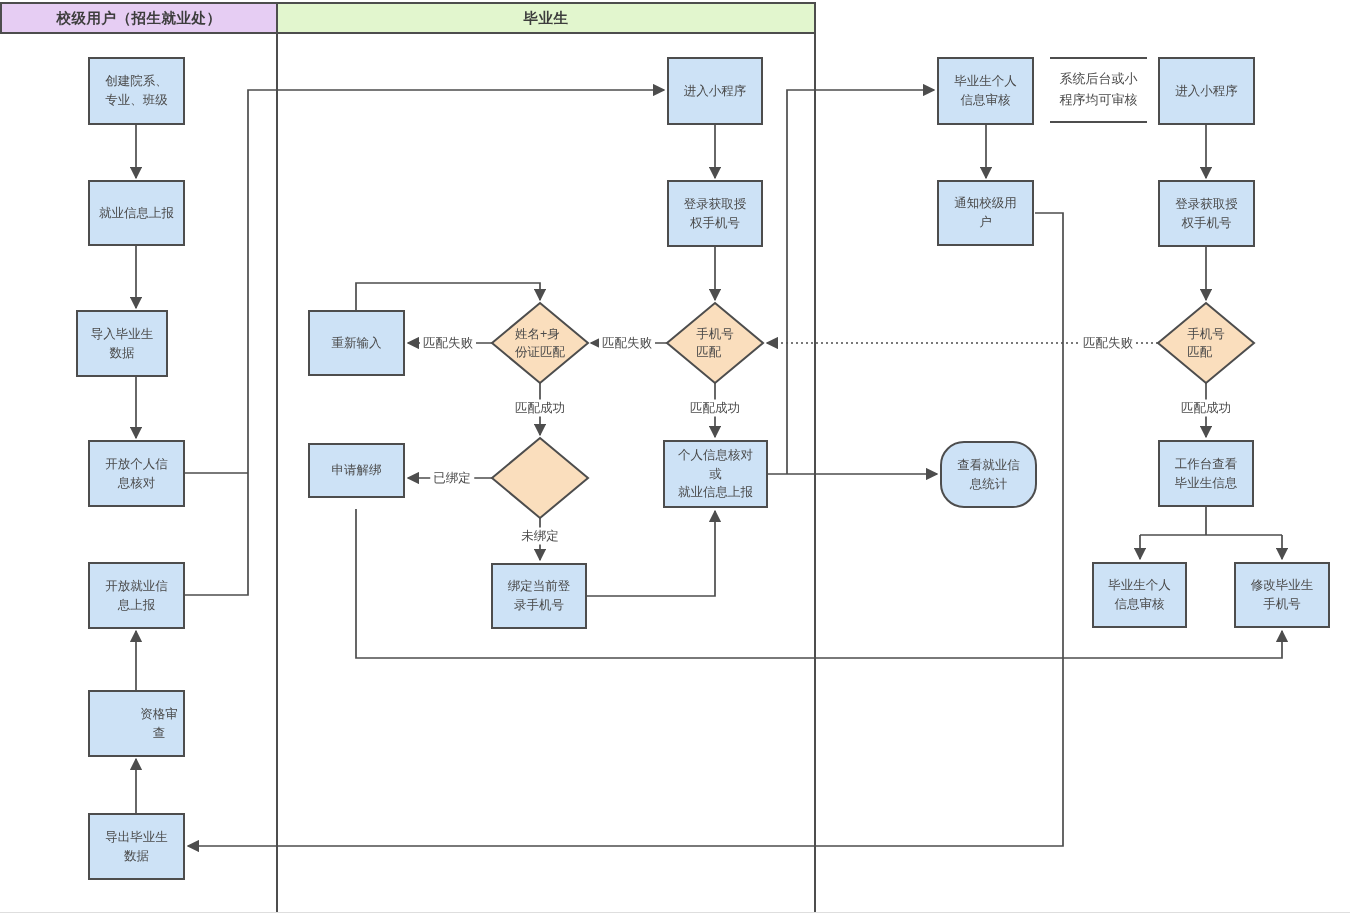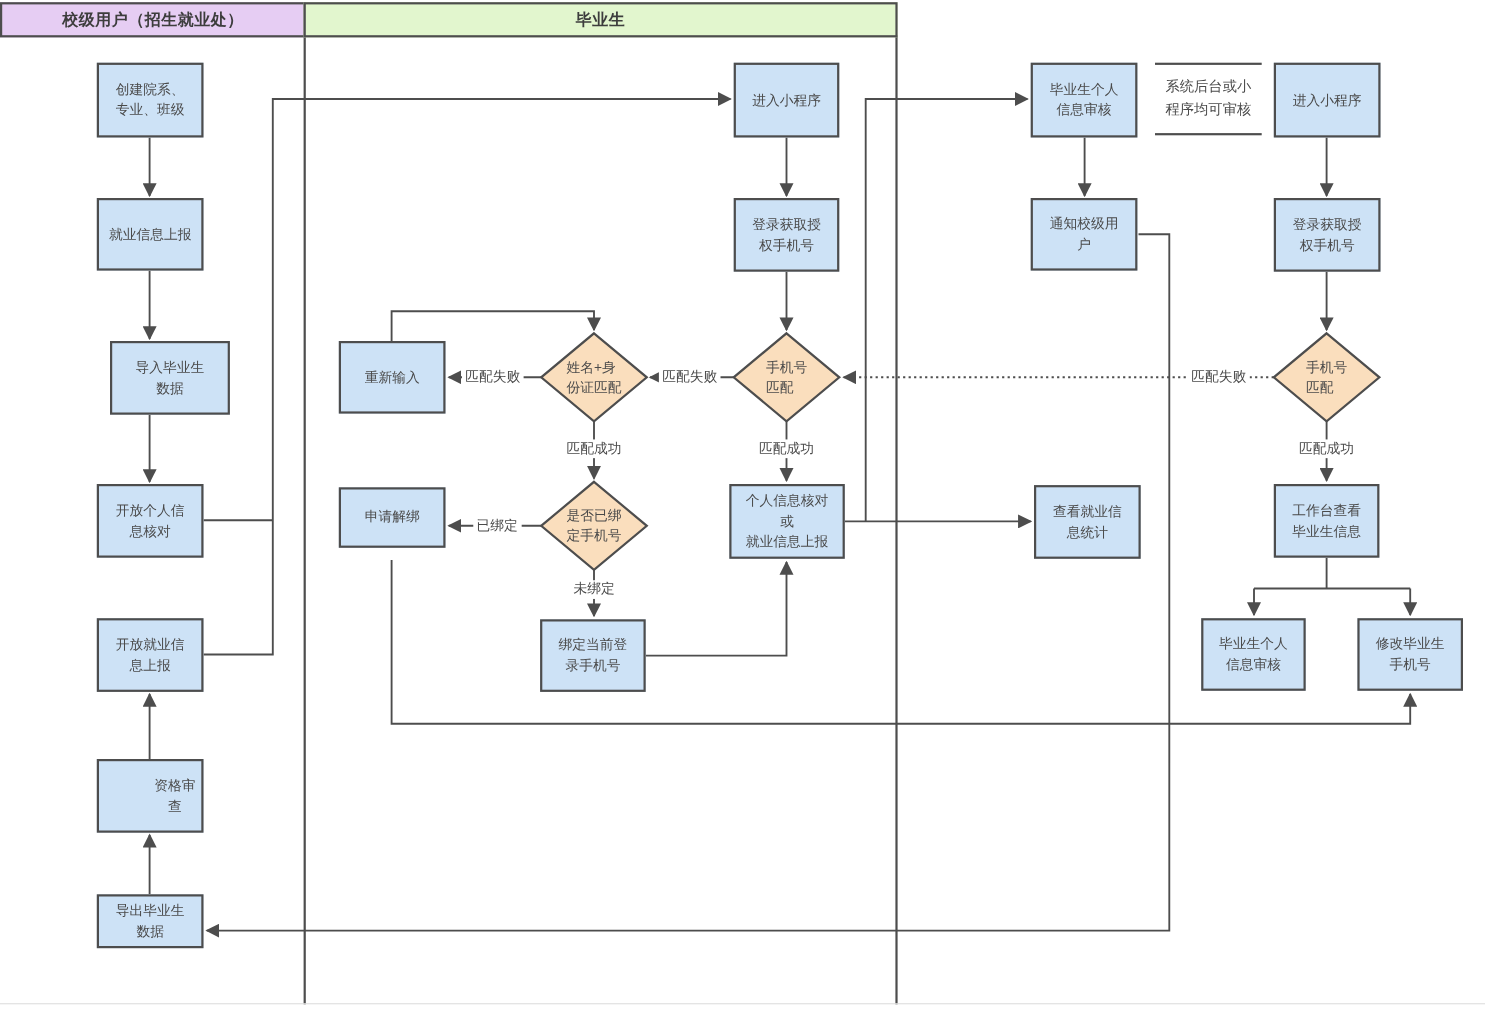--- a/index.html
+++ b/index.html
@@ -104,28 +104,28 @@
 
     <polygon class="diamond-shape" points="540,303 588,343 540,383 492,343"></polygon>
     <polygon class="diamond-shape" points="715,303 763,343 715,383 667,343"></polygon>
     <polygon class="diamond-shape" points="540,438 588,478 540,518 492,478"></polygon>
     <polygon class="diamond-shape" points="1206,303 1254,343 1206,383 1158,343"></polygon>
   </svg>
 
   <div class="node" style="left:88px; top:57px; width:97px; height:68px;">创建院系、
 专业、班级</div>
   <div class="node" style="left:88px; top:180px; width:97px; height:66px;">就业信息上报</div>
-  <div class="node" style="left:100px; top:310px; width:109px; height:67px;">导入毕业生
+  <div class="node" style="left:76px; top:310px; width:92px; height:67px;">导入毕业生
 数据</div>
   <div class="node" style="left:88px; top:440px; width:97px; height:67px;">开放个人信
 息核对</div>
   <div class="node" style="left:88px; top:562px; width:97px; height:67px;">开放就业信
 息上报</div>
   <div class="node" style="left:88px; top:690px; width:97px; height:67px;padding-left:45px;">资格审查</div>
-  <div class="node" style="left:88px; top:813px; width:97px; height:49px;">导出毕业生
+  <div class="node" style="left:88px; top:813px; width:97px; height:67px;">导出毕业生
 数据</div>
 
   <div class="node" style="left:667px; top:57px; width:96px; height:68px;">进入小程序</div>
   <div class="node" style="left:667px; top:180px; width:96px; height:67px;">登录获取授
 权手机号</div>
   <div class="node" style="left:308px; top:310px; width:97px; height:66px;">重新输入</div>
   <div class="node" style="left:308px; top:443px; width:97px; height:55px;">申请解绑</div>
   <div class="node" style="left:663px; top:440px; width:105px; height:68px;">个人信息核对
 或
 就业信息上报</div>
@@ -134,35 +134,33 @@
 
   <div class="node" style="left:937px; top:57px; width:97px; height:68px;">毕业生个人
 信息审核</div>
   <div class="annotation" style="left:1050px; top:57px; width:97px; height:66px;">系统后台或小
 程序均可审核</div>
   <div class="node" style="left:1158px; top:57px; width:97px; height:68px;">进入小程序</div>
   <div class="node" style="left:937px; top:180px; width:97px; height:66px;">通知校级用
 户</div>
   <div class="node" style="left:1158px; top:180px; width:97px; height:67px;">登录获取授
 权手机号</div>
-  <div class="node" style="left:940px; top:441px; width:97px; height:67px;">查看就业信
+  <div class="node" style="left:940px; top:441px; width:97px; height:67px;border-radius:24px;">查看就业信
 息统计</div>
   <div class="node" style="left:1158px; top:440px; width:96px; height:67px;">工作台查看
 毕业生信息</div>
   <div class="node" style="left:1092px; top:562px; width:95px; height:66px;">毕业生个人
 信息审核</div>
   <div class="node" style="left:1234px; top:562px; width:96px; height:66px;">修改毕业生
 手机号</div>
 
   <div class="diamond-label" style="left:492px; top:303px; width:96px; height:80px;">姓名+身
 份证匹配</div>
   <div class="diamond-label" style="left:667px; top:303px; width:96px; height:80px;">手机号
 匹配</div>
-  <div class="diamond-label" style="left:492px; top:438px; width:96px; height:80px;">是否已绑
-定手机号</div>
   <div class="diamond-label" style="left:1158px; top:303px; width:96px; height:80px;">手机号
 匹配</div>
 
   <div class="edge-label" style="left:448px; top:343px;">匹配失败</div>
   <div class="edge-label" style="left:627px; top:343px;">匹配失败</div>
   <div class="edge-label" style="left:1108px; top:343px;">匹配失败</div>
   <div class="edge-label" style="left:540px; top:408px;">匹配成功</div>
   <div class="edge-label" style="left:715px; top:408px;">匹配成功</div>
   <div class="edge-label" style="left:1206px; top:408px;">匹配成功</div>
   <div class="edge-label" style="left:452px; top:478px;">已绑定</div>

